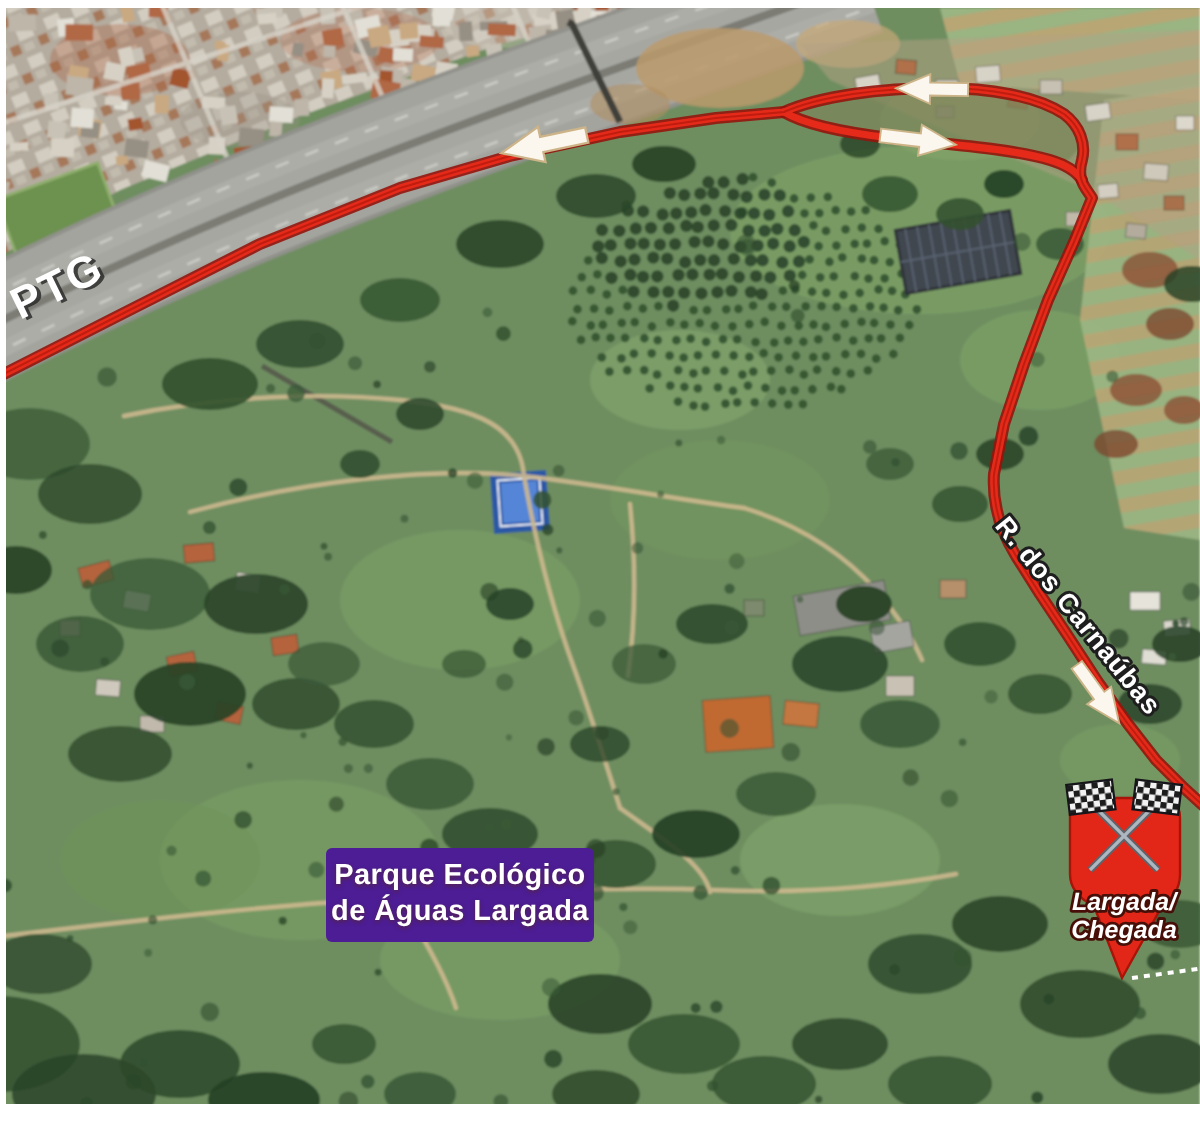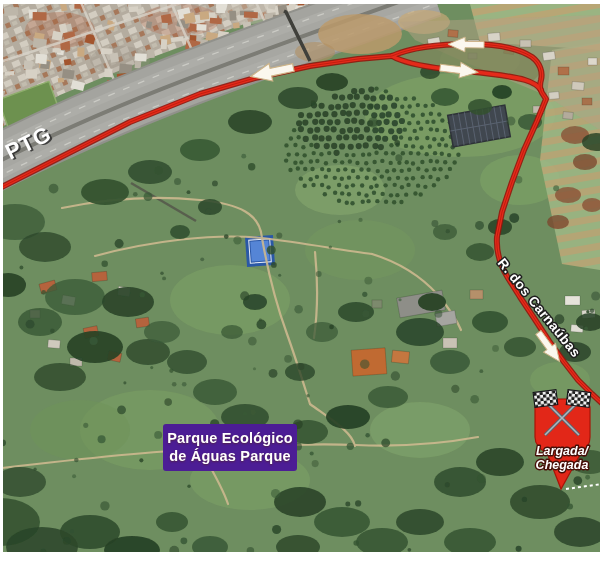--- a/index.html
+++ b/index.html
@@ -799,20 +799,20 @@
             <rect x="5" y="-53" width="23" height="15" fill="url(#chk)" stroke="#15151a" stroke-width="1.1"></rect>
           </g>
     </g>
     <text x="0" y="11" text-anchor="middle" fill="#ffffff" stroke="#470f08" stroke-width="2.8" paint-order="stroke" stroke-linejoin="round" font-family="Liberation Sans, sans-serif" font-size="12.5" font-weight="bold" font-style="italic">Largada/</text>
     <text x="0" y="25" text-anchor="middle" fill="#ffffff" stroke="#470f08" stroke-width="2.8" paint-order="stroke" stroke-linejoin="round" font-family="Liberation Sans, sans-serif" font-size="12.5" font-weight="bold" font-style="italic">Chegada</text>
   </g>
 </svg>
 
 <div class="park-label">
   <span>Parque Ecológico</span>
-  <span>de Águas Parque</span>
+  <span>de Águas Largada</span>
 </div>
 
 <div class="frame frame-top"></div>
 <div class="frame frame-left"></div>
 <div class="frame frame-bottom"></div>
 
 </div>
 
 </body></html>

